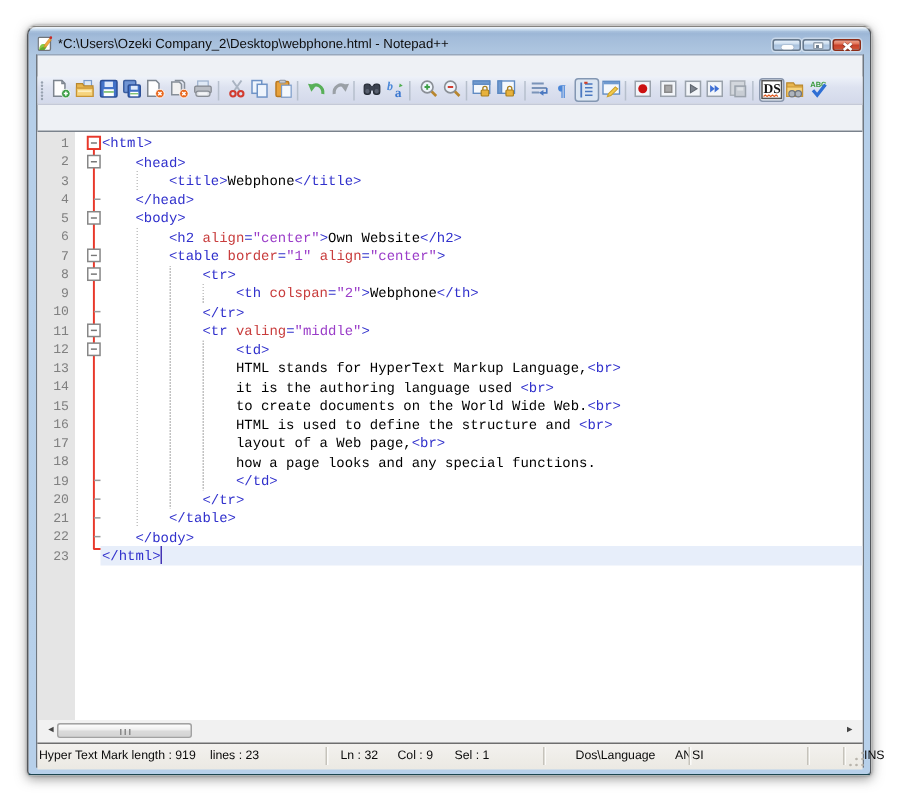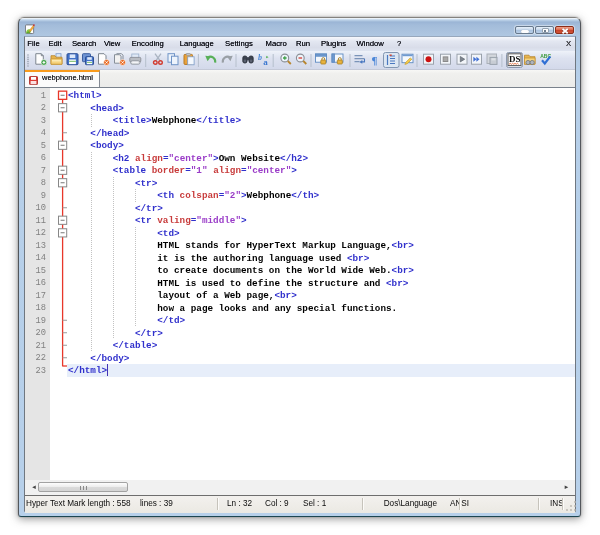--- a/index.html
+++ b/index.html
@@ -43,21 +43,21 @@
  background:linear-gradient(180deg,#f8f8f6 0%,#f0f0ee 20%,#ebebe9 100%)}
 #tab1{position:absolute;left:0;top:0.3px;width:75px;height:16.7px;background:#fbfbfb;
  border-right:1px solid #848a94;border-top:2.2px solid #f99b1c}
 #tab1 .tlabel{position:absolute;left:17px;top:1.2px;font:7.5px "Liberation Sans",sans-serif;color:#111317;text-shadow:0 0 0.5px rgba(20,22,30,.7)}
 
 #editor{position:absolute;left:0;top:50px;width:100%;height:393px;background:#fff;border-top:1px solid #7a828c;overflow:hidden}
 #nummargin{position:absolute;left:0;top:0;width:24.7px;height:100%;background:#e5e5e5}
 #foldmargin{position:absolute;left:24.7px;top:0;width:17.5px;height:100%;background:#fff}
 #curline{position:absolute;left:42.2px;right:0;top:276px;height:12.5px;background:#e7eefa}
 .ig{position:absolute;width:1px;background:repeating-linear-gradient(180deg,#c2c2c2 0 1px,rgba(255,255,255,0) 1px 2px)}
-pre{margin:0;font-family:"Liberation Mono",monospace;font-weight:bold;font-size:9.3px;line-height:12.5px;position:absolute;white-space:pre}
+pre{margin:0;font-family:"Liberation Mono",monospace;font-weight:normal;font-size:9.3px;line-height:12.5px;position:absolute;white-space:pre}
 #numbers{left:0;top:1.5px;width:21px;text-align:right;color:#808080;font-weight:normal;font-size:8.75px}
 #code{left:43px;top:2px;color:#000}
 .t{color:#3030cc}.a{color:#c83c3c}.v{color:#9a3cc8}
 #caret{position:absolute;left:82px;top:276px;width:1.4px;height:12px;background:#4434b4}
 
 #hscroll{position:absolute;left:0;top:443px;width:100%;height:14.5px;background:#f1f1f1}
 #thumb{position:absolute;left:12.7px;top:2.2px;width:90.7px;height:10px;border:1px solid #a2a2a2;border-radius:2px;
  background:linear-gradient(180deg,#fdfdfd 0%,#eee 45%,#dbdbdb 50%,#d4d4d4 100%)}
 .grip{position:absolute;top:2.6px;width:1px;height:4.5px;background:#8a8a8a}
 .arr{position:absolute;font:6px "Liberation Sans",sans-serif;color:#444;top:4.2px}
@@ -72,50 +72,36 @@
 <div id="win">
   <div id="npicon">
     <svg width="10" height="10" viewBox="0 0 11 11">
       <rect x="0.5" y="1" width="9" height="9.5" rx="1" fill="#ffffff" stroke="#6f747a" stroke-width="1"></rect>
       <path d="M1.2 10 C1.3 6.4 3.4 5.2 5.6 6.1 C7.6 7 6.8 9.7 4.4 10.2 Z" fill="#8ac944"></path>
       <path d="M1.2 10.2 C2.4 8.4 4.2 7.6 6.1 8.4 L5.2 10.2 Z" fill="#61a930"></path>
       <path d="M8.9 1.6 L5.4 6.2 L4.6 8.7 L6.9 7.4 L10.1 3 Z" fill="#f3a93c" stroke="#c77f1e" stroke-width="0.4"></path>
       <circle cx="9.8" cy="1.2" r="1" fill="#c82828"></circle>
     </svg>
   </div>
+  <div id="title">*C:\Users\Ozeki Company_2\Desktop\webphone.html - Notepad++</div>
   <div class="wbtn" id="bmin">
       <div class="mingl"></div>
     </div>
   <div class="wbtn" id="bmax">
       <div class="maxgl"></div>
     </div>
   <div class="wbtn" id="bclose">
       <div class="xgl">
         <svg width="8" height="6" viewBox="0 0 8 6">
           <path d="M1.4 1 L6.8 5.6 M6.8 1 L1.4 5.6" stroke="#87392a" stroke-width="2.6"></path>
           <path d="M1.5 0.8 L6.7 5.3 M6.7 0.8 L1.5 5.3" stroke="#fff" stroke-width="1.8"></path>
         </svg>
       </div>
     </div>
   <div id="client">
-    <div id="menubar">
-      <span style="left:2.3px">File</span>
-        <span style="left:23.4px">Edit</span>
-      <span style="left:46.9px">Search</span>
-        <span style="left:78.9px">View</span>
-      <span style="left:106.7px">Encoding</span>
-        <span style="left:154.7px">Language</span>
-      <span style="left:200px">Settings</span>
-        <span style="left:240.5px">Macro</span>
-      <span style="left:271px">Run</span>
-        <span style="left:296px">Plugins</span>
-      <span style="left:331.5px">Window</span>
-        <span style="left:372px">?</span>
-      <span style="left:541px;color:#333">X</span>
-    </div>
     <div id="toolbar"><svg width="551" height="19" viewBox="0 0 551 19" id="tbsvg">
       <g fill="#98a2b0">
             <circle cx="3" cy="4" r="0.8"></circle>
             <circle cx="3" cy="6.2" r="0.8"></circle>
             <circle cx="3" cy="8.4" r="0.8"></circle>
             <circle cx="3" cy="10.6" r="0.8"></circle>
             <circle cx="3" cy="12.8" r="0.8"></circle>
             <circle cx="3" cy="15" r="0.8"></circle>
           </g>
       <g stroke="#b6bfcc" stroke-width="1">
@@ -277,30 +263,20 @@
             <path d="M0.5 2 h4.5 l1 1.5 h5 v7.5 h-10.5 z" fill="#e8b54e" stroke="#b8872e" stroke-width="0.8"></path>
             <path d="M0.5 4.8 h10.5 v6.2 h-10.5 z" fill="#f6d37c" stroke="#c89433" stroke-width="0.8"></path>
             <circle cx="4" cy="9.3" r="2.1" fill="#aeb4bc" stroke="#6f757e" stroke-width="0.8"></circle>
             <circle cx="8.2" cy="9.3" r="2.1" fill="#aeb4bc" stroke="#6f757e" stroke-width="0.8"></circle>
           </g>
       <g transform="translate(515,2.2)">
             <text x="0.2" y="4.8" font-family="Liberation Sans,sans-serif" font-weight="bold" font-size="5" fill="#3a9a3a">ABC</text>
             <path d="M2 7 L4.8 10.3 L10.3 3.2" fill="none" stroke="#2f6fd4" stroke-width="2.2"></path>
           </g>
     </svg></div>
-    <div id="tabbar">
-      <div id="tab1">
-        <svg width="9" height="9" viewBox="0 0 9 9" style="position:absolute;left:4.3px;top:3.4px">
-          <rect x="0.4" y="0.4" width="8.2" height="8.2" rx="1.2" fill="#dd3b35" stroke="#9e1f1a" stroke-width="0.8"></rect>
-          <rect x="2" y="1" width="5" height="2.8" fill="#fff"></rect>
-          <rect x="1.6" y="5" width="5.8" height="3.2" fill="#fff" opacity="0.85"></rect>
-        </svg>
-        <span class="tlabel">webphone.html</span>
-      </div>
-    </div>
     <div id="editor">
       <div id="nummargin"></div>
       <div id="foldmargin"><svg width="18" height="393" viewBox="0 0 18 393" id="foldsvg">
         <g stroke="#e8372a" stroke-width="1.3" fill="none">
           <line x1="12.6" y1="11.3" x2="12.6" y2="278"></line>
           <line x1="12.2" y1="278" x2="17.4" y2="278"></line>
         </g>
         <g stroke="#9a9a9a" stroke-width="1">
           <line x1="12.6" y1="44.75" x2="17" y2="44.75"></line>
           <line x1="12.6" y1="119.75" x2="17" y2="119.75"></line>
@@ -385,28 +361,28 @@
     <div id="hscroll">
       <div class="arr" style="left:6px">◄</div>
       <div id="thumb">
         <div class="grip" style="left:41px"></div>
           <div class="grip" style="left:44px"></div>
           <div class="grip" style="left:47px"></div>
       </div>
       <div class="arr" style="left:538.5px">►</div>
     </div>
     <div id="status">
-      <span style="left:1px">Hyper Text Mark length : 558</span>
-      <span style="left:115px">lines : 39</span>
+      <span style="left:1px">Hyper Text Mark length : 919</span>
+      <span style="left:115px">lines : 23</span>
       <span style="left:202px">Ln : 32</span>
       <span style="left:240px">Col : 9</span>
       <span style="left:278px">Sel : 1</span>
       <span style="left:358.7px">Dos\Language</span>
       <span style="left:425px">ANSI</span>
-      <span style="left:525px">INS</span>
+      <span style="left:551px">INS</span>
       <div class="ssep" style="left:192px"></div>
       <div class="ssep" style="left:337px"></div>
       <div class="ssep" style="left:434px"></div>
       <div class="ssep" style="left:513px"></div>
       <div class="ssep" style="left:537px"></div>
       <svg width="12" height="12" viewBox="0 0 12 12" style="position:absolute;left:540px;top:4px">
         <g fill="#b8b4ac">
             <circle cx="10" cy="2" r="0.9"></circle>
             <circle cx="10" cy="6" r="0.9"></circle>
             <circle cx="10" cy="10" r="0.9"></circle>

